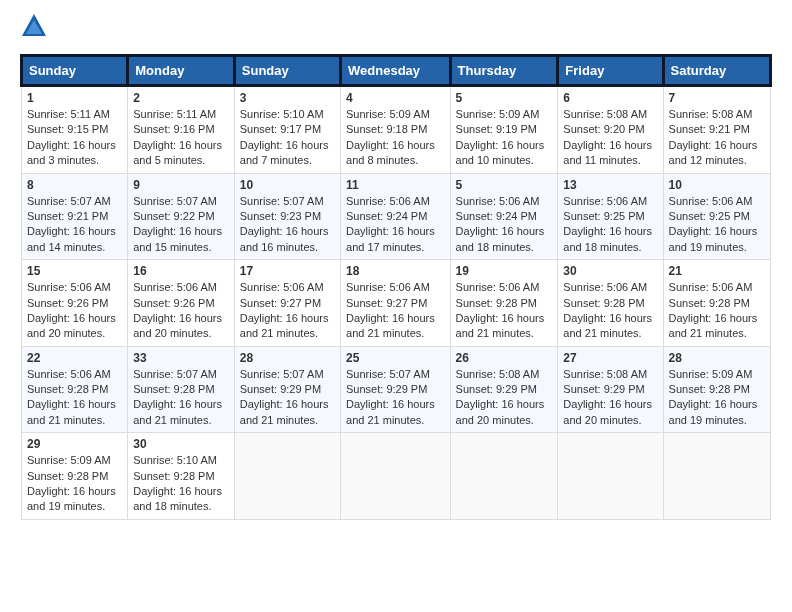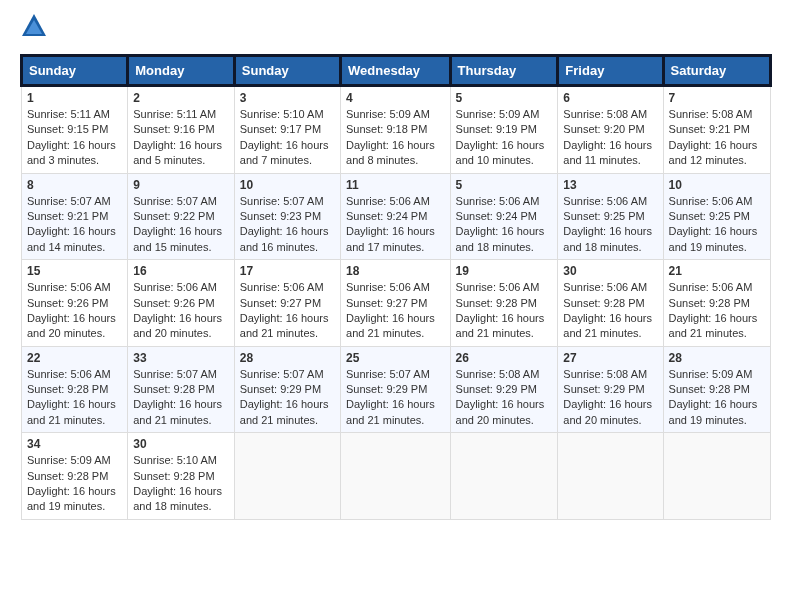--- a/index.html
+++ b/index.html
@@ -252,21 +252,21 @@
             <span class="day-number">27</span>
             <div class="day-info">Sunrise: 5:08 AM<br>Sunset: 9:29 PM<br>Daylight: 16 hours and 20 minutes.</div>
           </td>
           <td>
             <span class="day-number">28</span>
             <div class="day-info">Sunrise: 5:09 AM<br>Sunset: 9:28 PM<br>Daylight: 16 hours and 19 minutes.</div>
           </td>
         </tr>
         <tr class="last-row">
           <td>
-            <span class="day-number">34</span>
+            <span class="day-number">29</span>
             <div class="day-info">Sunrise: 5:09 AM<br>Sunset: 9:28 PM<br>Daylight: 16 hours and 19 minutes.</div>
           </td>
           <td>
             <span class="day-number">30</span>
             <div class="day-info">Sunrise: 5:10 AM<br>Sunset: 9:28 PM<br>Daylight: 16 hours and 18 minutes.</div>
           </td>
           <td class="empty-cell"></td>
           <td class="empty-cell"></td>
           <td class="empty-cell"></td>
           <td class="empty-cell"></td>

